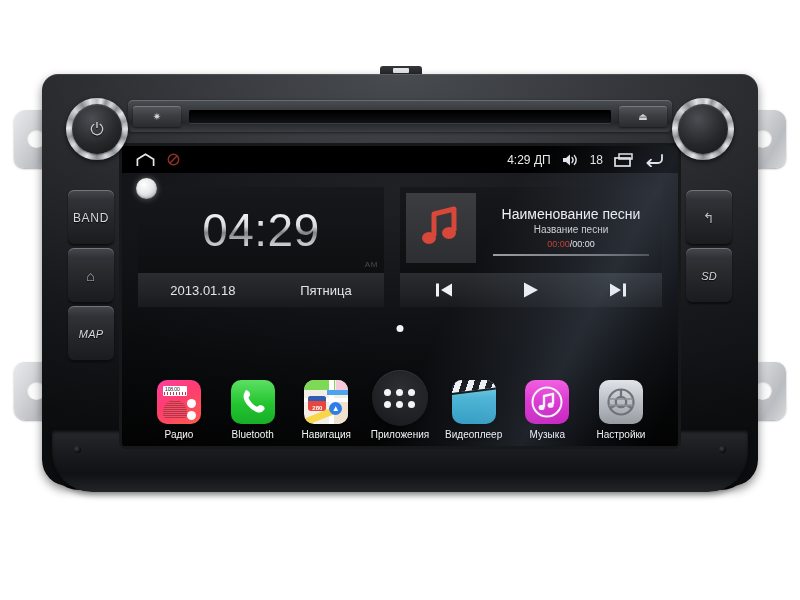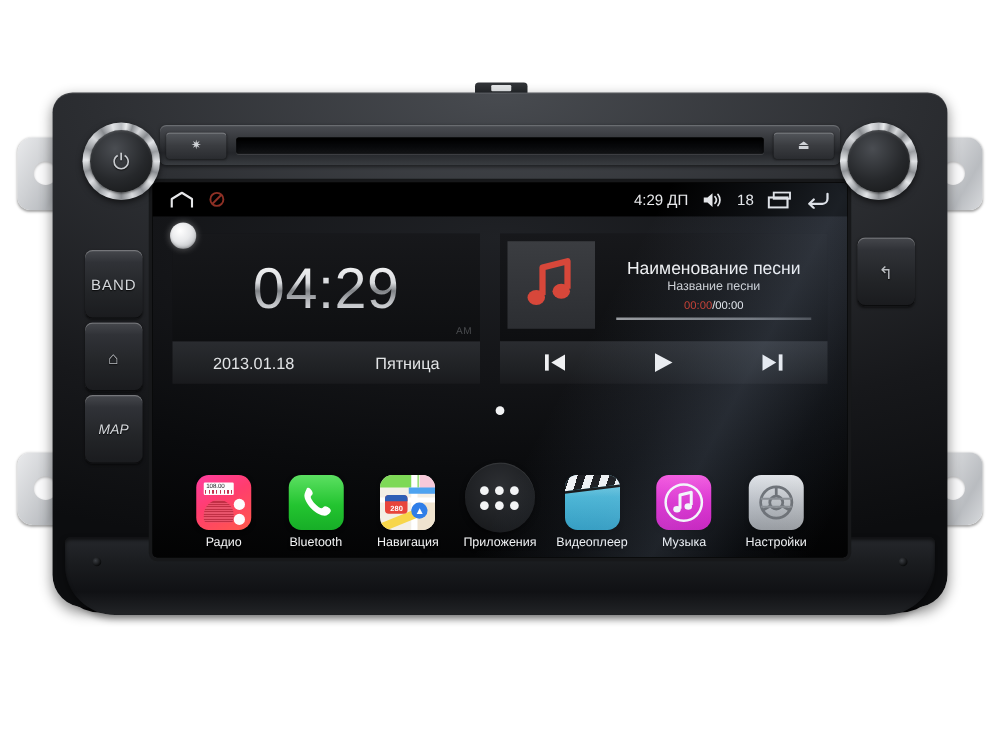--- a/index.html
+++ b/index.html
@@ -166,21 +166,21 @@
 
   
   .key-col {
     position: absolute;
     top: 190px;
     width: 46px;
     z-index: 6;
     display: flex; flex-direction: column;
     gap: 3px;
   }
-  #keys-left  { left: 68px; margin-top: 10px; }
+  #keys-left  { left: 68px; }
   #keys-right { right: 68px; }
   .hw-key {
     height: 55px;
     border-radius: 6px;
     background: linear-gradient(180deg,#46484d 0%,#303237 18%,#232528 60%,#1a1b1e 100%);
     box-shadow:
       inset 0 1px 0 rgba(255,255,255,.26),
       inset 0 -1px 0 rgba(0,0,0,.55),
       0 1px 2px rgba(0,0,0,.55);
     display: flex; align-items: center; justify-content: center;
@@ -531,20 +531,23 @@
       <span>⌂</span>
     </div>
     <div class="hw-key small-glyph">
       <span>MAP</span>
     </div>
   </div>
 
   <div class="key-col" id="keys-right">
     <div class="hw-key icon-key">
       <span>↰</span>
+    </div>
+    <div class="hw-key small-glyph">
+      <span>SD</span>
     </div>
   </div>
 
   <div id="screen-bezel">
     <div id="screen">
 
       <div id="status-bar">
         <div id="status-left">
           <span class="sb-icon">
             <svg width="19" height="14" viewBox="0 0 19 14">

